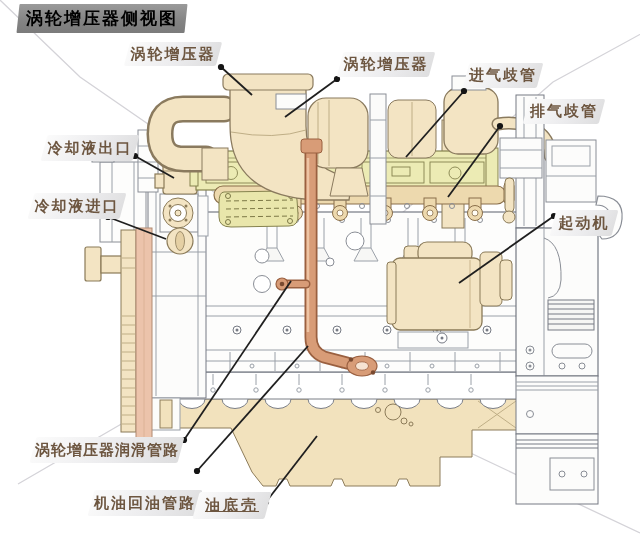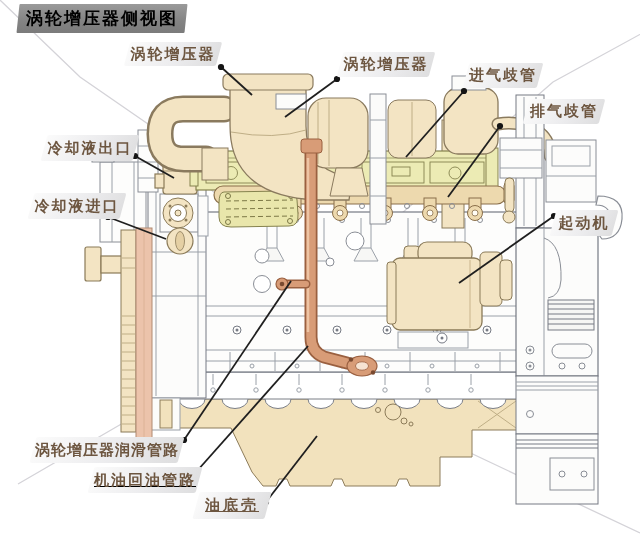--- a/index.html
+++ b/index.html
@@ -439,20 +439,20 @@
   <span class="txt" style="line-height:26px;">冷却液进口</span>
 </div>
 <div class="plabel" style="left:553px;top:210px;width:62px;height:26px;">
   <div class="bg"></div>
   <span class="txt" style="line-height:26px;">起动机</span>
 </div>
 <div class="plabel" style="left:33px;top:437px;width:148px;height:26px;">
   <div class="bg"></div>
   <span class="txt" style="line-height:26px;letter-spacing:1px;text-align:center;">涡轮增压器润滑管路</span>
 </div>
-<div class="plabel" style="left:91px;top:467px;width:108px;height:26px;text-decoration:underline;">
+<div class="plabel" style="left:91px;top:490px;width:108px;height:26px;">
   <div class="bg"></div>
   <span class="txt" style="line-height:26px;">机油回油管路</span>
 </div>
 <div class="plabel" style="left:196px;top:492px;width:72px;height:27px;">
   <div class="bg"></div>
   <span class="txt" style="line-height:27px;letter-spacing:3px;text-decoration:underline;">油底壳</span>
 </div>
 
 </body></html>

